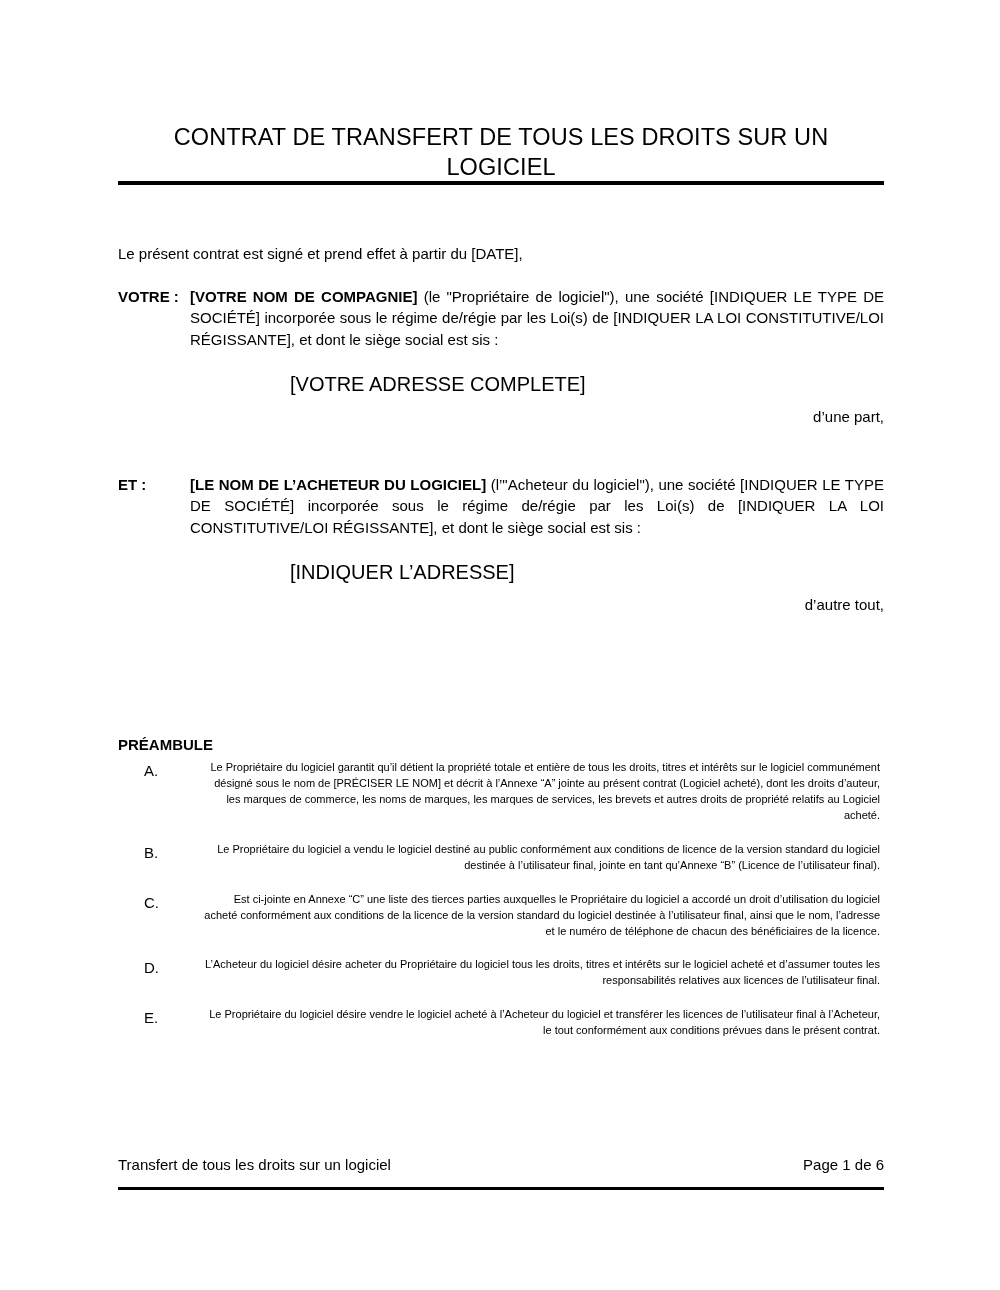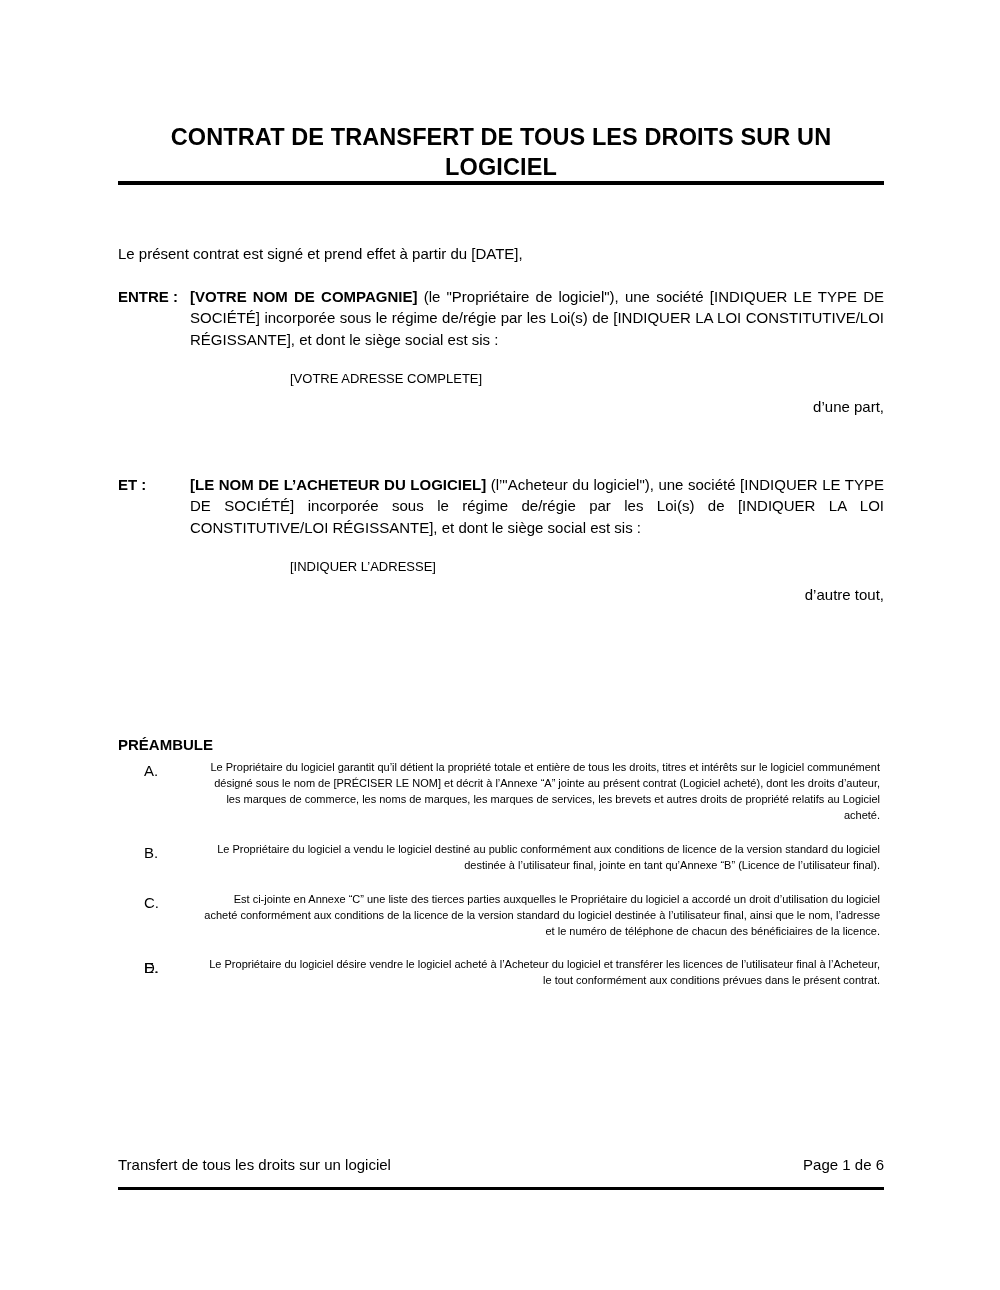--- a/index.html
+++ b/index.html
@@ -27,21 +27,21 @@
   }
 
   
   .doc-title {
     position: absolute;
     left: 0;
     top: 106px;
     width: 766px;
     text-align: center;
     font-size: 23.5px;
-    font-weight: bold;
+    font-weight: normal;
     line-height: 1.29;
     letter-spacing: 0.1px;
   }
   .title-rule {
     position: absolute;
     left: 0;
     top: 181px;
     width: 766px;
     height: 4px;
     background: #000000;
@@ -86,21 +86,21 @@
     line-height: 1.42;
     text-align: justify;
     text-justify: inter-word;
   }
   .party-body b {
     font-weight: bold;
   }
   .party-addr {
     margin-left: 172px;
     margin-top: 20px;
-    font-size: 13px;
+    font-size: 20px;
     line-height: 1.42;
   }
   .party-foot {
     margin-top: 8px;
     width: 766px;
     text-align: right;
     font-size: 15px;
     line-height: 1.42;
   }
 
@@ -172,21 +172,21 @@
   <div class="sheet">
 
     <h1 class="doc-title">CONTRAT DE TRANSFERT DE TOUS LES DROITS SUR UN LOGICIEL</h1>
 
     <div class="title-rule"></div>
 
     <p class="intro-line">Le présent contrat est signé et prend effet à partir du [DATE],</p>
 
     <section class="party party-entre">
       <div class="party-row">
-        <div class="party-label">ENTRE :</div>
+        <div class="party-label">VOTRE :</div>
         <div class="party-body">
           <b>[VOTRE NOM DE COMPAGNIE]</b><span> (le "Propriétaire de logiciel"), une société [INDIQUER LE TYPE DE SOCIÉTÉ] incorporée sous le régime de/régie par les Loi(s) de [INDIQUER LA LOI CONSTITUTIVE/LOI RÉGISSANTE], et dont le siège social est sis :</span>
         </div>
       </div>
       <div class="party-addr">[VOTRE ADRESSE COMPLETE]</div>
       <div class="party-foot">d’une part,</div>
     </section>
 
     <section class="party party-et">
       <div class="party-row">
@@ -213,20 +213,21 @@
         <div class="item-text">Le Propriétaire du logiciel a vendu le logiciel destiné au public conformément aux conditions de licence de la version standard du logiciel destinée à l’utilisateur final, jointe en tant qu’Annexe “B” (Licence de l’utilisateur final).</div>
       </div>
 
       <div class="preamble-item">
         <div class="item-marker">C.</div>
         <div class="item-text">Est ci-jointe en Annexe “C”  une liste des tierces parties auxquelles le Propriétaire du logiciel a accordé un droit d’utilisation du logiciel acheté conformément aux conditions de la licence de la version standard du logiciel destinée à l’utilisateur final, ainsi que le nom, l’adresse et le numéro de téléphone de chacun des bénéficiaires de la licence.</div>
       </div>
 
       <div class="preamble-item">
         <div class="item-marker">D.</div>
+        <div class="item-text">L’Acheteur du logiciel désire acheter du Propriétaire du logiciel tous les droits, titres et intérêts sur le logiciel acheté et d’assumer toutes les responsabilités relatives aux licences de l’utilisateur final.</div>
       </div>
 
       <div class="preamble-item">
         <div class="item-marker">E.</div>
         <div class="item-text">Le Propriétaire du logiciel désire vendre le logiciel acheté à l’Acheteur du logiciel et transférer les licences de l’utilisateur final à l’Acheteur, le tout conformément aux conditions prévues dans le présent contrat.</div>
       </div>
 
     </div>
 
     <div class="footer-rule"></div>

